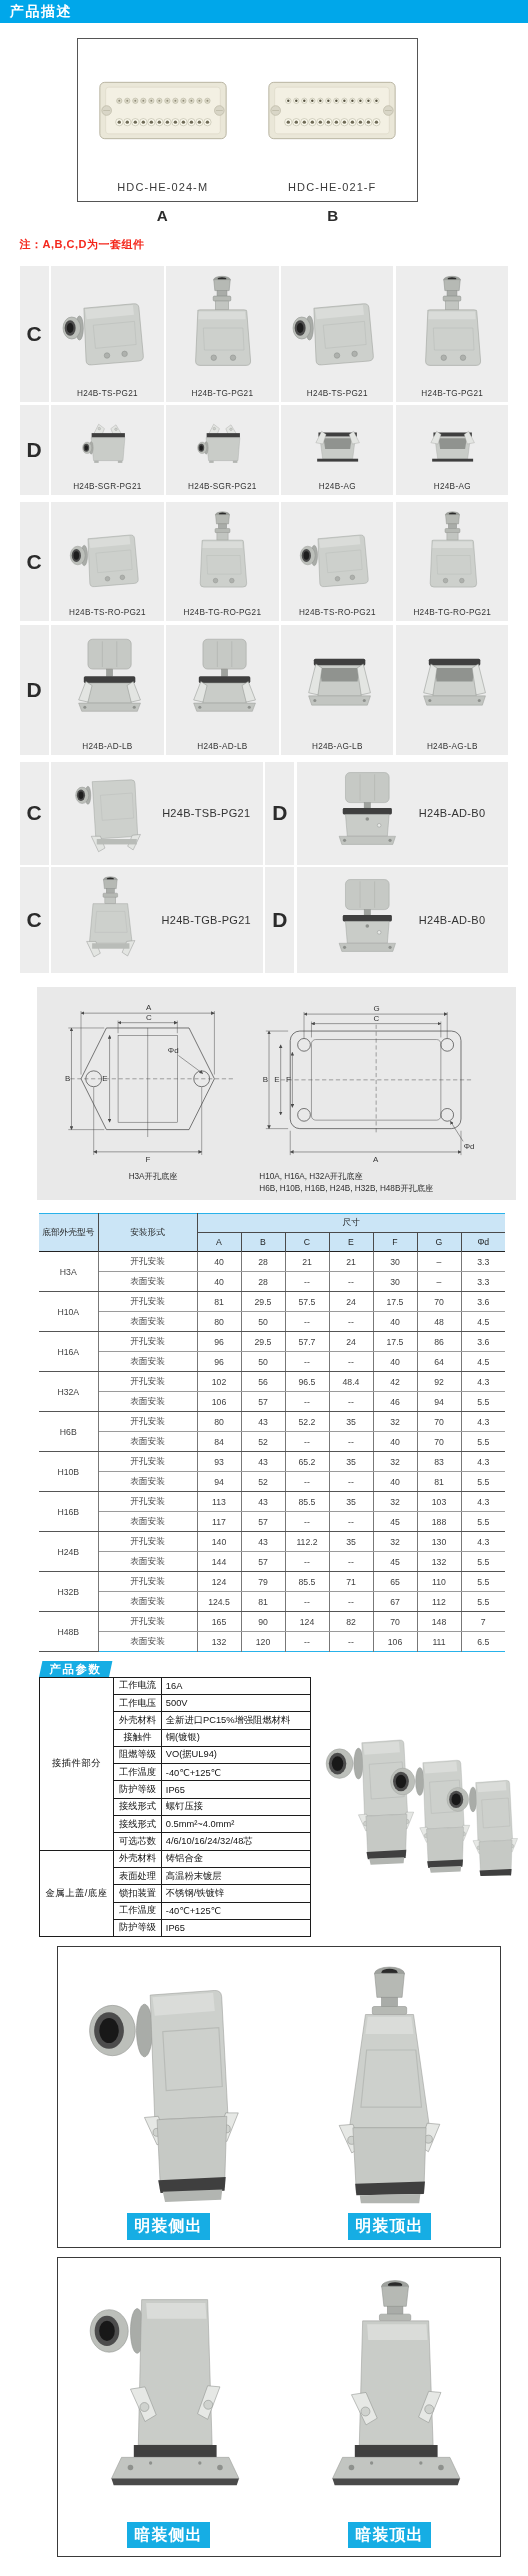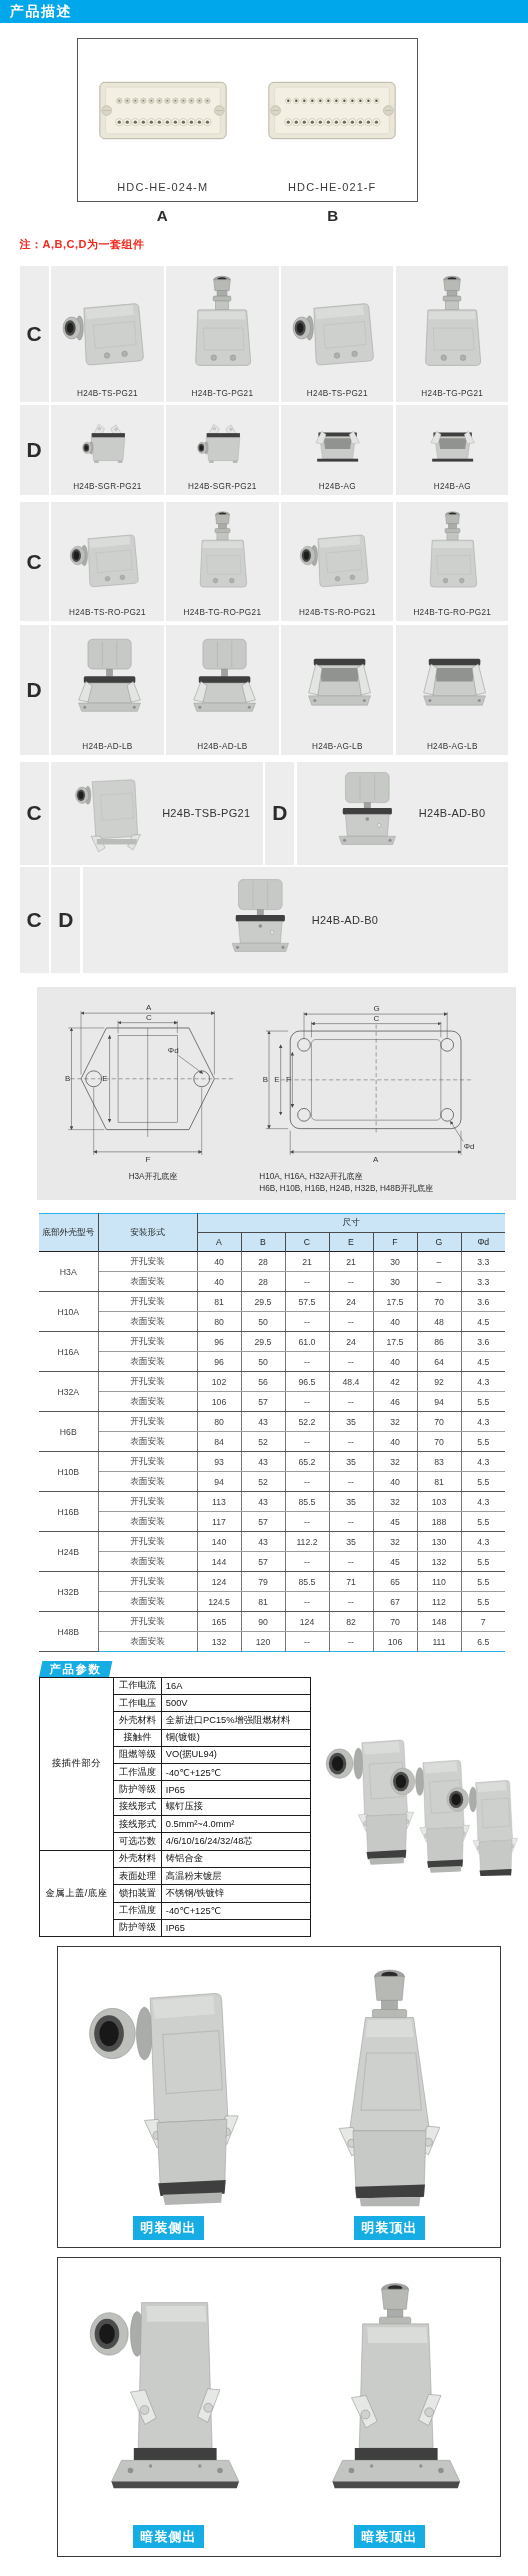--- a/index.html
+++ b/index.html
@@ -43,21 +43,21 @@
   #param-table{border-collapse:collapse;table-layout:fixed;width:271px;margin-left:39px;font-size:9.3px;color:#111;}
   #param-table td{border:1.1px solid #1c1c1c;height:16.3px;padding:0;}
   #param-table .group-cell{text-align:center;font-size:9.3px;letter-spacing:0.5px;}
   #param-table .key-cell{text-align:center;}
   #param-table .val-cell{text-align:left;padding-left:3.8px;}
   .params-photo{position:absolute;left:313px;top:52px;}
   .photo-block{margin:9.3px 0 0 57px;width:444px;border:1.1px solid #3a3a3a;box-sizing:border-box;background:#fff;display:flex;}
   .photo-block.b1{height:302px;}
   .photo-block.b2{height:300px;margin-top:8.7px;}
   .photo-half{flex:1;display:flex;flex-direction:column;align-items:center;justify-content:flex-end;padding-bottom:7.6px;}
-  .photo-badge{background:#16ade4;color:#fff;font-size:13px;font-weight:bold;padding:2.7px 7px;letter-spacing:1.1px;margin-top:2.2px;text-align:right;}
+  .photo-badge{background:#16ade4;color:#fff;font-size:16px;font-weight:bold;padding:2.7px 7px;letter-spacing:1.1px;margin-top:2.2px;text-align:right;}
   .dim-line{stroke:#4a4a4a;stroke-width:1;}
   .dim-text{font-size:15px;fill:#333;}
   .outline{fill:none;stroke:#4a4a4a;stroke-width:1.4;stroke-linejoin:round;}
   .thin{fill:none;stroke:#4a4a4a;stroke-width:0.9;}
 </style>
 </head>
 <body>
 
 <header class="topbar">
   <span>产品描述</span>
@@ -512,20 +512,38 @@
             <path d="M42 150 L166 150 L160 168 L48 168 Z" fill="#c2c5c1" stroke="#9a9d99"></path>
             <circle cx="54" cy="159" r="3.5" fill="#8e918d"></circle>
             <circle cx="154" cy="159" r="3.5" fill="#8e918d"></circle>
           </svg>
         </div>
         <div class="cell-label">H24B-AD-B0</div>
       </div>
     </div>
     <div class="wide-row" style="height: 106px;">
       <div class="row-label">C</div>
+      <div class="wide-cell">
+        <div class="cell-art" style="flex: 0 0 auto;">
+          <svg width="91" height="91" viewBox="0 0 200 200" xmlns="http://www.w3.org/2000/svg">
+            <ellipse cx="104" cy="10" rx="15" ry="6" fill="#9fa29e" stroke="#8e918d"></ellipse>
+            <ellipse cx="104" cy="9" rx="8" ry="3.5" fill="#2a2a2a"></ellipse>
+            <path d="M89 10 L91 30 L117 30 L119 10 Z" fill="#b6b9b4" stroke="#8e918d"></path>
+            <rect x="95" y="30" width="18" height="10" fill="#a9aca8" stroke="#8e918d"></rect>
+            <rect x="88" y="40" width="32" height="9" rx="2" fill="#b6b9b4" stroke="#8e918d"></rect>
+            <rect x="92" y="49" width="24" height="14" fill="#c2c5c1" stroke="#9a9d99"></rect>
+            <path d="M66 63 L142 63 L152 150 L58 150 Z" fill="#cdd0cc" stroke="#9a9d99"></path>
+            <path d="M74 80 L136 80 L141 126 L70 126 Z" fill="none" stroke="#b8bbb7"></path>
+            <polygon points="52,146 68,180 82,172 72,146" fill="#e3e5e2" stroke="#8e918d"></polygon>
+            <polygon points="158,144 142,178 130,170 140,146" fill="#e3e5e2" stroke="#8e918d"></polygon>
+            <rect x="64" y="150" width="82" height="12" fill="#b9bcb8"></rect>
+          </svg>
+        </div>
+        <div class="cell-label">H24B-TGB-PG21</div>
+      </div>
       <div class="row-label">D</div>
       <div class="wide-cell">
         <div class="cell-art" style="flex: 0 0 auto;">
           <svg width="91" height="91" viewBox="0 0 200 200" xmlns="http://www.w3.org/2000/svg">
             <rect x="56" y="10" width="96" height="66" rx="10" fill="#c6c9c5" stroke="#9a9d99"></rect>
             <line x1="88" y1="14" x2="88" y2="72" stroke="#aaada9"></line>
             <line x1="120" y1="14" x2="120" y2="72" stroke="#aaada9"></line>
             <rect x="97" y="76" width="14" height="12" fill="#9fa29e" stroke="#8e918d"></rect>
             <rect x="50" y="88" width="108" height="14" rx="3" fill="#3f3f3f"></rect>
             <path d="M56 102 L152 102 L148 150 L60 150 Z" fill="#c9ccc8" stroke="#9a9d99"></path>
@@ -695,21 +713,21 @@
         <td class="g-end">--</td>
         <td class="g-end">40</td>
         <td class="g-end">48</td>
         <td class="g-end">4.5</td>
       </tr>
       <tr>
         <td class="g-end" rowspan="2">H16A</td>
         <td>开孔安装</td>
         <td>96</td>
         <td>29.5</td>
-        <td>61.0</td>
+        <td>57.7</td>
         <td>24</td>
         <td>17.5</td>
         <td>86</td>
         <td>3.6</td>
       </tr>
       <tr>
         <td class="g-end">表面安装</td>
         <td class="g-end">96</td>
         <td class="g-end">50</td>
         <td class="g-end">--</td>

